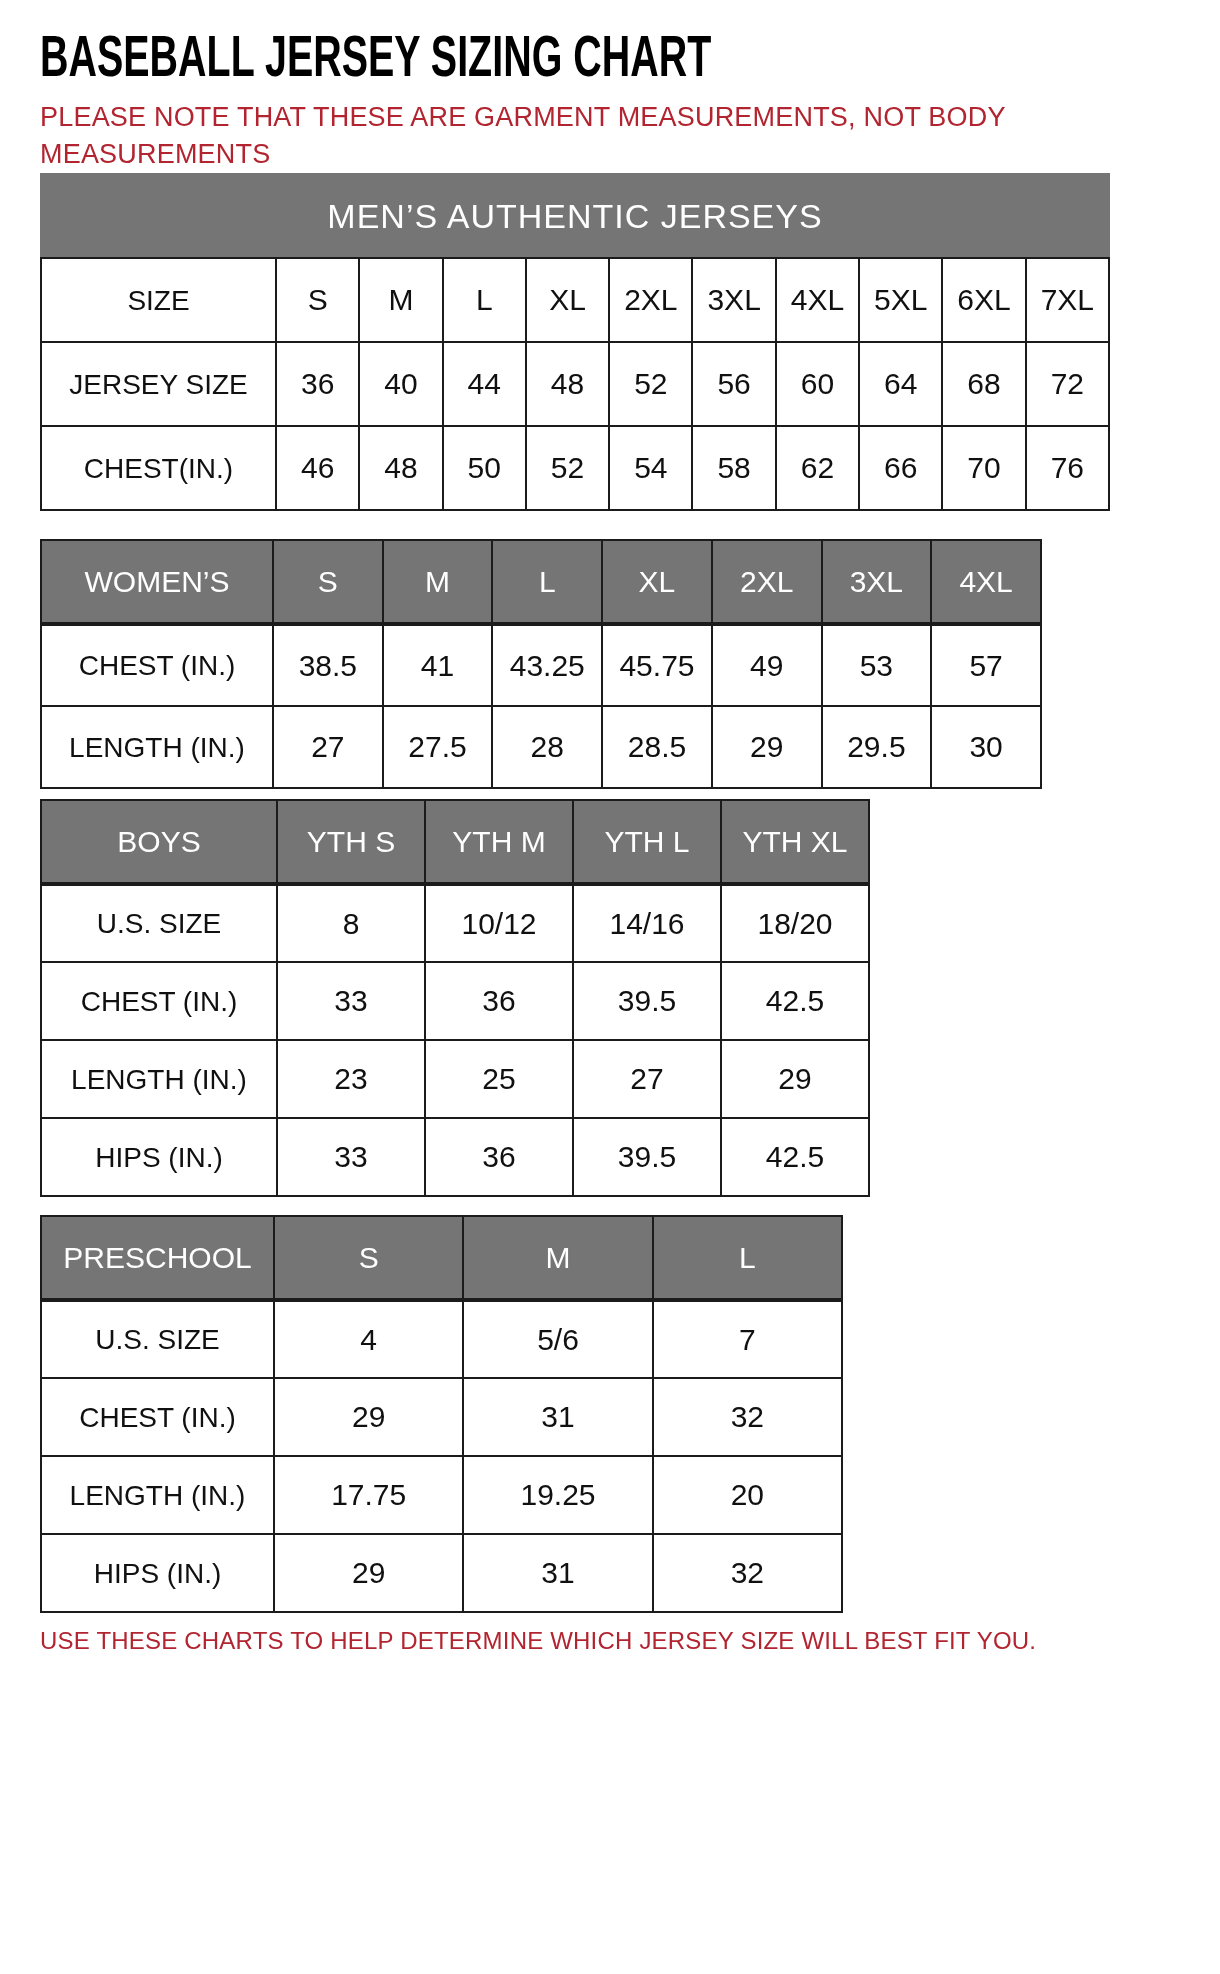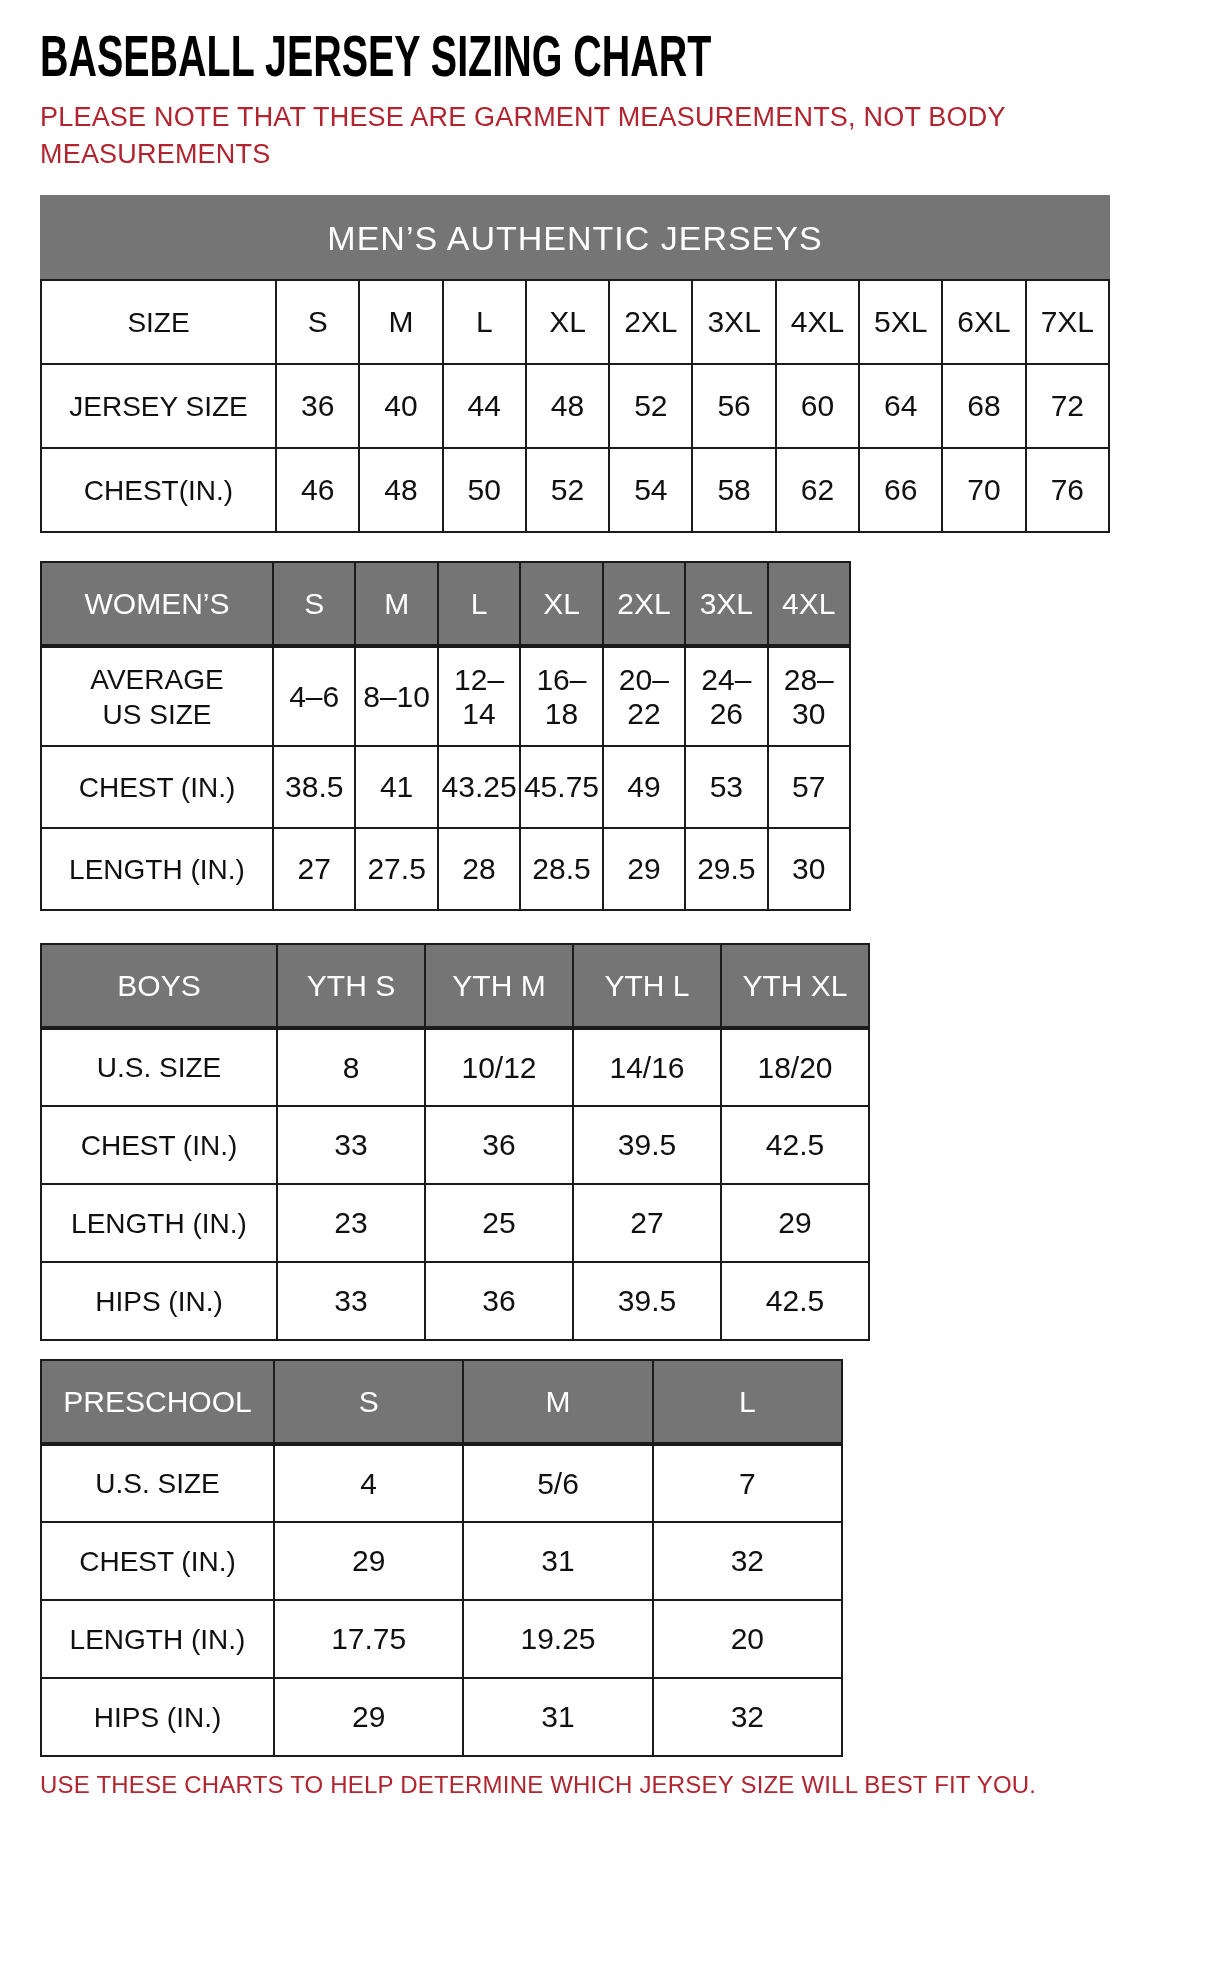--- a/index.html
+++ b/index.html
@@ -22,21 +22,20 @@
     transform-origin: left center;
     margin-bottom: 12px;
     letter-spacing: 0px;
   }
   .note {
     color: #b2242f;
     font-size: 27px;
     line-height: 1.38;
     letter-spacing: 0.2px;
     white-space: pre-line;
-    margin-bottom: 22px;
   }
   table.tbl {
     border-collapse: collapse;
     table-layout: fixed;
   }
   .tbl td, .tbl th {
     border: 2px solid #1b1b1b;
     text-align: center;
     vertical-align: middle;
     font-weight: normal;
@@ -66,21 +65,21 @@
   }
   .tbl td.lbl {
     font-size: 28px;
     white-space: pre-line;
     line-height: 1.25;
   }
   
   .mens { width: 1070px; margin-bottom: 28px; }
   .mens td { height: 84px; }
   
-  .womens { width: 811px; margin-bottom: 32px; }
+  .womens { width: 1002px; margin-bottom: 10px; }
   .womens td { height: 82px; }
   .womens tr.tall td { height: 100px; }
   
   .boys { width: 830px; margin-bottom: 18px; }
   .boys td { height: 78px; }
   
   .preschool { width: 803px; margin-bottom: 14px; }
   .preschool td { height: 78px; }
   .footer {
     color: #b2242f;
@@ -160,31 +159,20 @@
       <th class="colhead gray">S</th>
       <th class="colhead gray">M</th>
       <th class="colhead gray">L</th>
       <th class="colhead gray">XL</th>
       <th class="colhead gray">2XL</th>
       <th class="colhead gray">3XL</th>
       <th class="colhead gray">4XL</th>
     </tr>
   </thead>
   <tbody>
-    <tr class="tall">
-      <td class="lbl">AVERAGE
-US SIZE</td>
-      <td>4–6</td>
-      <td>8–10</td>
-      <td>12–14</td>
-      <td>16–18</td>
-      <td>20–22</td>
-      <td>24–26</td>
-      <td>28–30</td>
-    </tr>
     <tr>
       <td class="lbl">CHEST (IN.)</td>
       <td>38.5</td>
       <td>41</td>
       <td>43.25</td>
       <td>45.75</td>
       <td>49</td>
       <td>53</td>
       <td>57</td>
     </tr>

